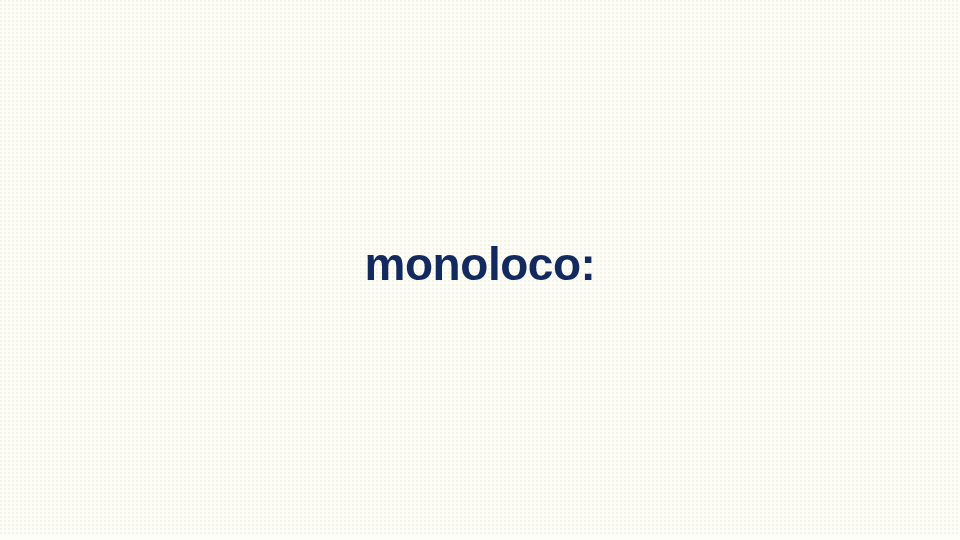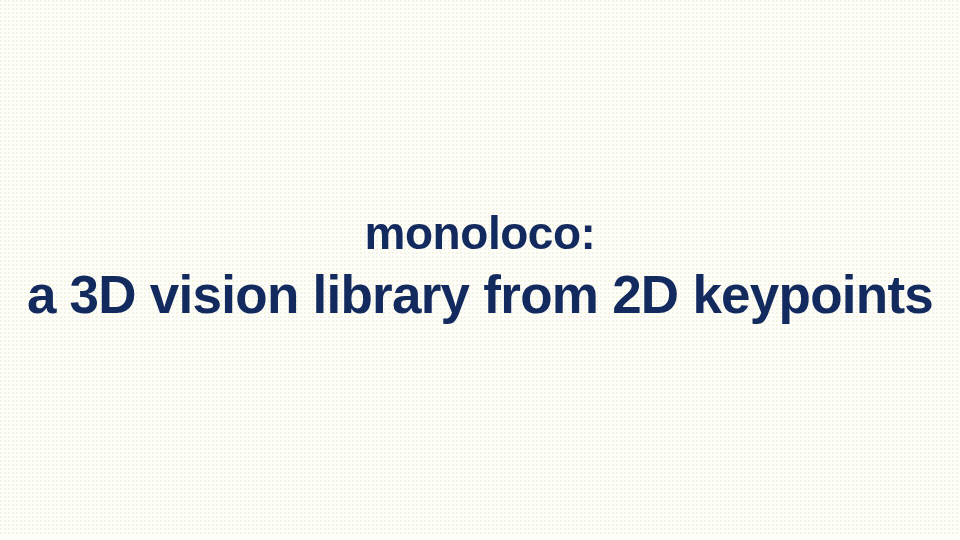--- a/index.html
+++ b/index.html
@@ -72,17 +72,16 @@
 </style>
 </head>
 <body>
 
 <div class="slide">
 
   <div class="title-block">
 
     <div class="title-line title-line-primary">monoloco:</div>
 
-    <div class="title-line title-line-secondary">a 3D vision library from 2D keypoints</div>
 
   </div>
 
 </div>
 
 </body></html>

